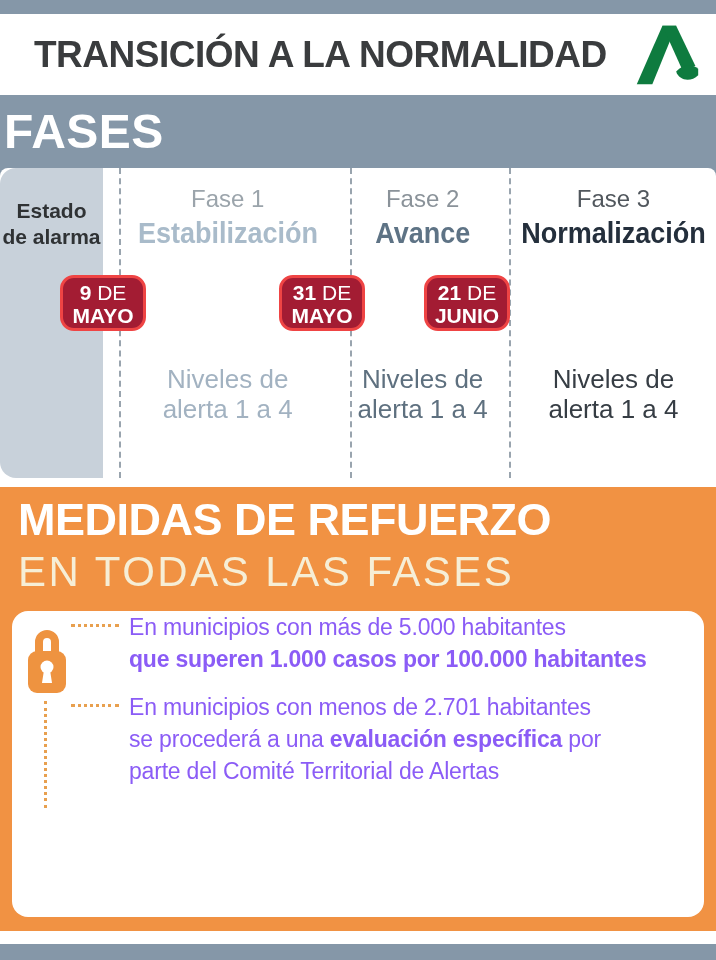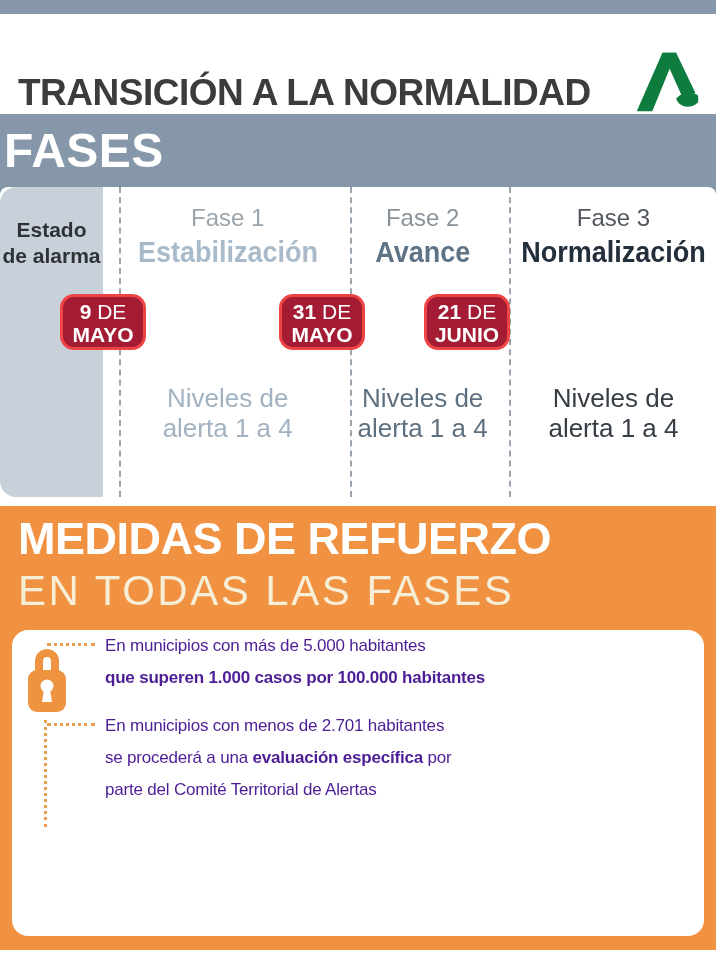--- a/index.html
+++ b/index.html
@@ -5,22 +5,22 @@
   * { margin:0; padding:0; box-sizing:border-box; }
   html,body { width:716px; height:960px; overflow:hidden; background:#ffffff;
               font-family:"Liberation Sans", sans-serif; }
 
   
   .top-strip    { height:14px; background:#8597a8; }
   .bottom-gap   { height:13px; background:#ffffff; }
   .bottom-strip { height:16px; background:#8597a8; }
 
   
-  .header { height:100px; background:#ffffff; display:flex; align-items:flex-end;
-            justify-content:space-between; padding:0 16px 0 18px; }
+  .header { height:81px; background:#ffffff; display:flex; align-items:center;
+            justify-content:space-between; padding:0 16px 0 34px; }
   .header h1 { font-size:37px; font-weight:bold; color:#3a3c3e; letter-spacing:-0.5px;
                white-space:nowrap; }
   .logo { width:66px; height:64px; flex:0 0 auto; }
 
   
   .fases-section { height:375px; background:#8597a8; padding:0 0; }
   .fases-title { height:73px; display:flex; align-items:center; padding-left:4px;
                  color:#ffffff; font-size:48px; font-weight:bold; letter-spacing:0.5px; }
   .timeline-card { position:relative; height:310px; background:#ffffff;
                    border-radius:8px; display:flex;gap:16px; }
@@ -57,21 +57,21 @@
                       padding-left:6px; letter-spacing:-0.5px; white-space:nowrap; }
   .medidas-subtitle { color:#f6eed6; font-size:42px; font-weight:normal; line-height:50px;
                       padding-left:6px; letter-spacing:2.5px; white-space:nowrap; }
   .medidas-card { position:relative; height:306px; background:#ffffff;
                   border-radius:16px; margin-top:13px; }
   .lock { position:absolute; left:14px; top:16px; }
   .dotline-v { position:absolute; left:32px; top:90px; height:107px;
                border-left:3px dotted #e8a04f; }
   .card-heading { padding:20px 0 0 93px; color:#9e1b32; font-size:27px; font-weight:bold;
                   line-height:34px; letter-spacing:-0.5px; white-space:nowrap; }
-  .bullet { position:relative; margin:14px 0 0 93px; color:#4c1d95; font-size:17px;
+  .bullet { position:relative; margin:14px 0 0 117px; color:#8b5cf6; font-size:23px;
             line-height:32px; white-space:nowrap; letter-spacing:-0.2px; }
   .bullet + .bullet { margin-top:16px; }
   .connector { position:absolute; left:-58px; top:13px; width:48px;
                border-top:3px dotted #e8a04f; }
   .b { font-weight:bold; }
 </style>
 </head>
 <body>
 
 <div class="top-strip"></div>

